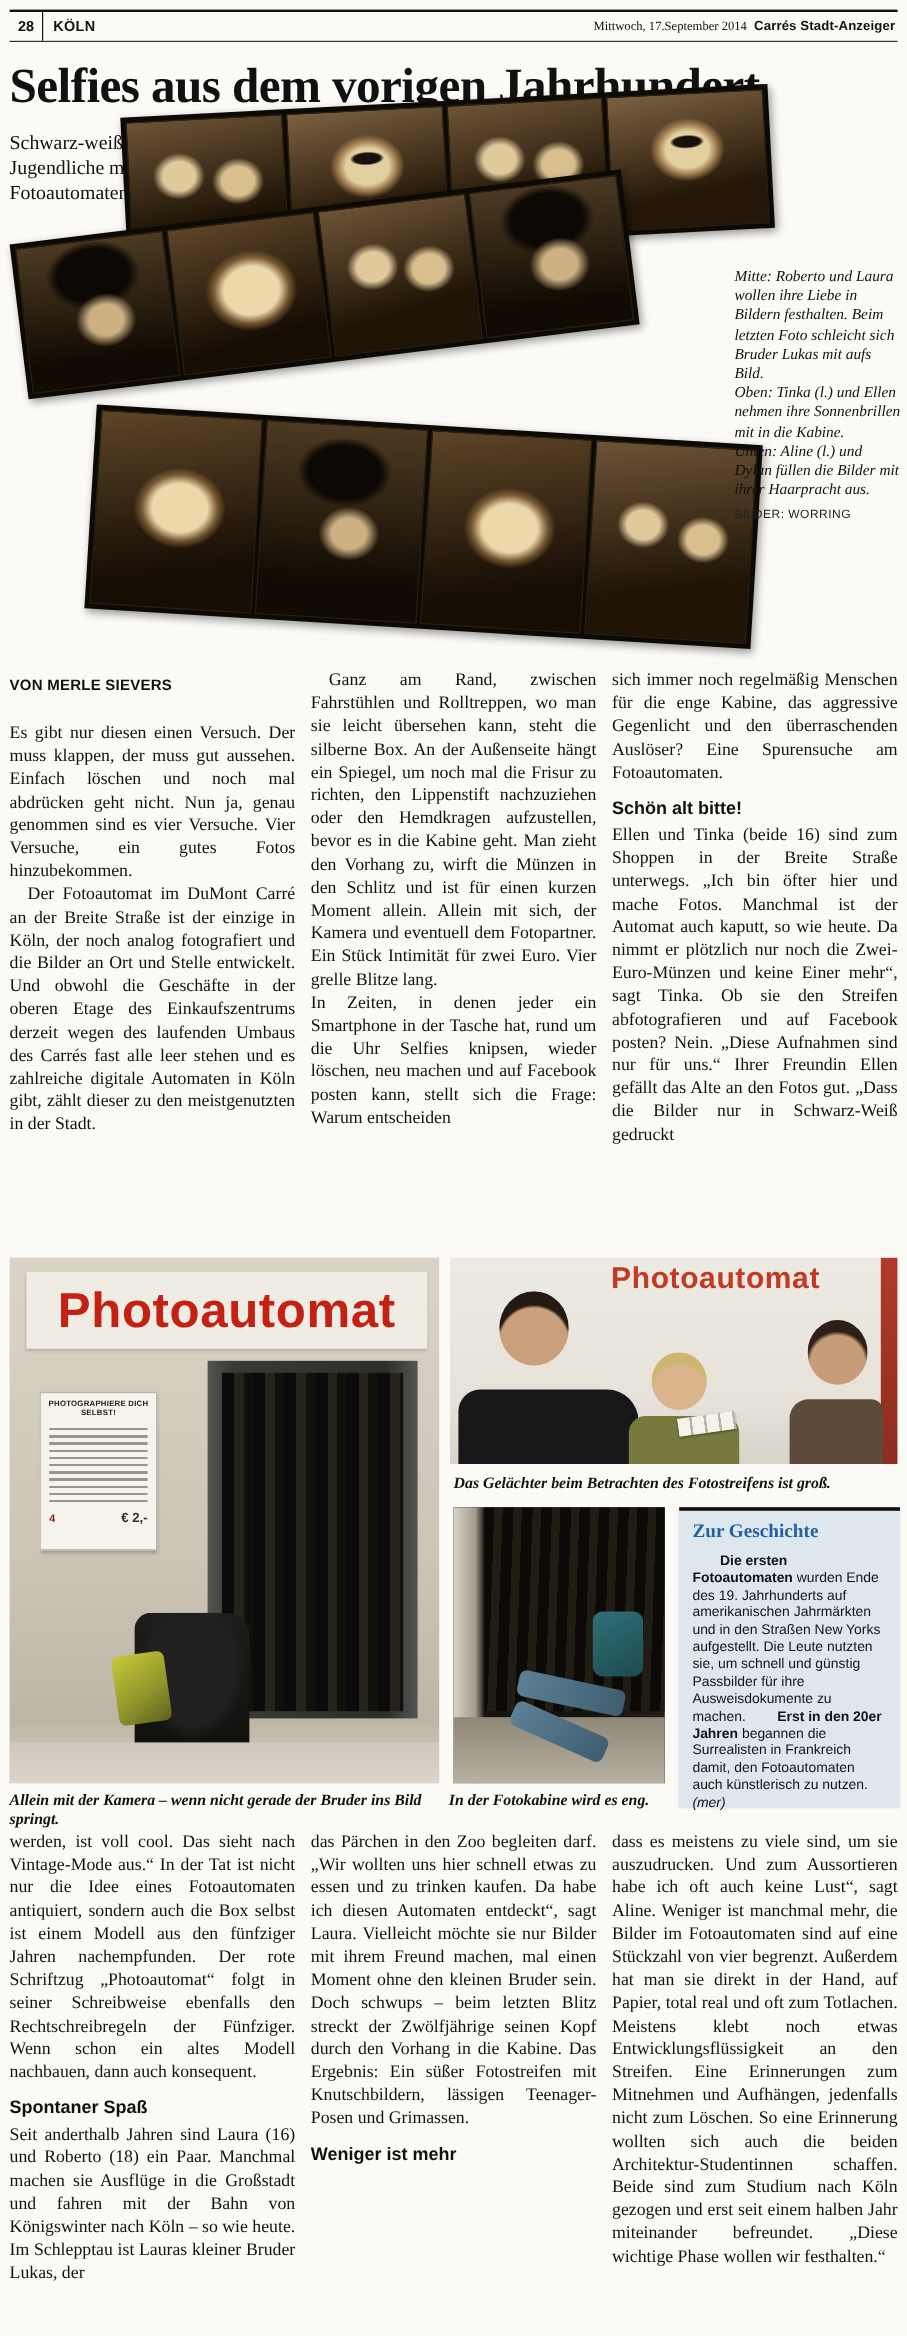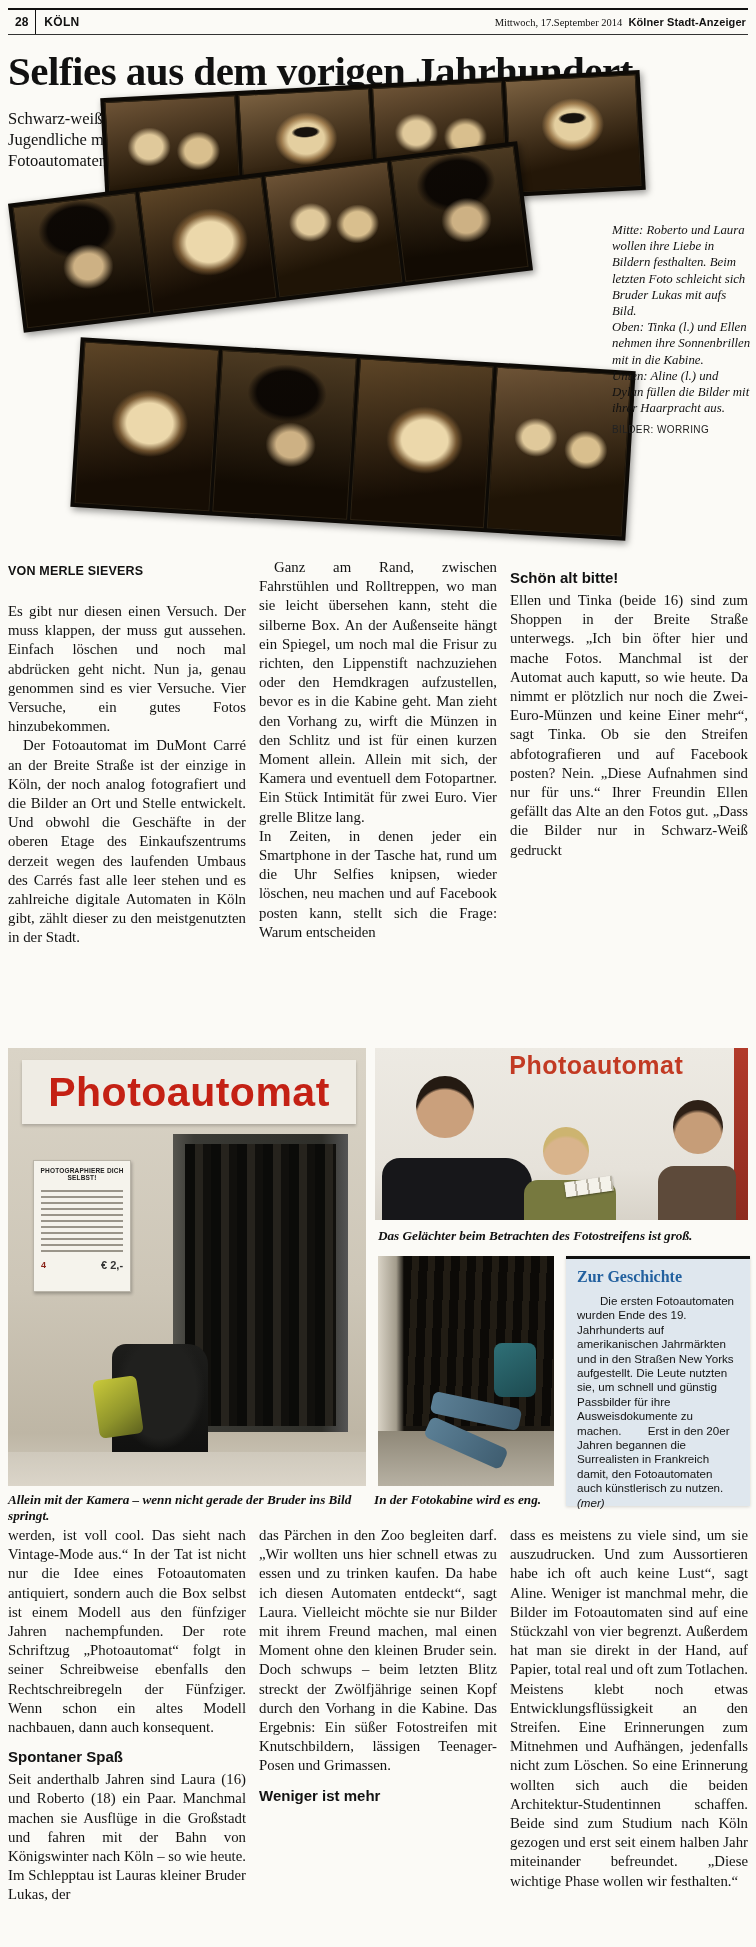--- a/index.html
+++ b/index.html
@@ -143,36 +143,36 @@
   .teal-bag{position:absolute;right:10%;top:38%;width:42px;height:54px;border-radius:8px;
             background:linear-gradient(150deg,#2f7077,#1d4a50);}
 
   
   .history{position:absolute;left:566px;top:1256px;width:184px;height:250px;
            background:#dfe7ee;border-top:3px solid #101010;box-sizing:border-box;
            padding:9px 11px;box-shadow:0 1px 3px rgba(0,0,0,.15);}
   .history h4{margin:0 0 8px;font-family:"Liberation Serif",serif;font-weight:bold;
               font-size:16px;color:#23619f;}
   .history p{margin:0;font-family:"Liberation Sans",sans-serif;font-size:11.6px;line-height:14.4px;color:#131313;}
-  .history b{font-weight:normal;padding-left:23px;}
+  .history b{font-weight:bold;padding-left:23px;}
   .history i{font-style:italic;}
 </style>
 </head>
 <body>
 
 <div class="page">
 
   <div class="masthead">
     <div class="mast-left">
       <span class="pagenum">28</span>
       <span class="section">KÖLN</span>
     </div>
     <div class="mast-right">
       <span class="date">Mittwoch, 17.September 2014</span>
-      <span class="paper">Kölner Stadt-Anzeiger</span>
+      <span class="paper">Carrés Stadt-Anzeiger</span>
     </div>
   </div>
 
   <h1 class="headline">Selfies aus dem vorigen Jahrhundert</h1>
   <p class="standfirst">Schwarz-weiß und analog – vor allem Jugendliche machen Spaßbilder im Fotoautomaten</p>
 
   <div class="strip strip1">
     <div class="cell v2"></div>
     <div class="cell v1"></div>
     <div class="cell v2"></div>
@@ -202,20 +202,21 @@
     <div class="col">
       <div class="byline">VON MERLE SIEVERS</div>
       <p class="p">Es gibt nur diesen einen Versuch. Der muss klappen, der muss gut aussehen. Einfach löschen und noch mal abdrücken geht nicht. Nun ja, genau genommen sind es vier Versuche. Vier Versuche, ein gutes Fotos hinzubekommen.</p>
       <p class="p indent">Der Fotoautomat im DuMont Carré an der Breite Straße ist der einzige in Köln, der noch analog fotografiert und die Bilder an Ort und Stelle entwickelt. Und obwohl die Geschäfte in der oberen Etage des Einkaufszentrums derzeit wegen des laufenden Umbaus des Carrés fast alle leer stehen und es zahlreiche digitale Automaten in Köln gibt, zählt dieser zu den meistgenutzten in der Stadt.</p>
     </div>
     <div class="col">
       <p class="p indent">Ganz am Rand, zwischen Fahrstühlen und Rolltreppen, wo man sie leicht übersehen kann, steht die silberne Box. An der Außenseite hängt ein Spiegel, um noch mal die Frisur zu richten, den Lippenstift nachzuziehen oder den Hemdkragen aufzustellen, bevor es in die Kabine geht. Man zieht den Vorhang zu, wirft die Münzen in den Schlitz und ist für einen kurzen Moment allein. Allein mit sich, der Kamera und eventuell dem Fotopartner. Ein Stück Intimität für zwei Euro. Vier grelle Blitze lang.</p>
       <p class="p">In Zeiten, in denen jeder ein Smartphone in der Tasche hat, rund um die Uhr Selfies knipsen, wieder löschen, neu machen und auf Facebook posten kann, stellt sich die Frage: Warum entscheiden</p>
     </div>
     <div class="col">
+      <p class="p">sich immer noch regelmäßig Menschen für die enge Kabine, das aggressive Gegenlicht und den überraschenden Auslöser? Eine Spurensuche am Fotoautomaten.</p>
       <h3 class="subhead">Schön alt bitte!</h3>
       <p class="p">Ellen und Tinka (beide 16) sind zum Shoppen in der Breite Straße unterwegs. „Ich bin öfter hier und mache Fotos. Manchmal ist der Automat auch kaputt, so wie heute. Da nimmt er plötzlich nur noch die Zwei-Euro-Münzen und keine Einer mehr“, sagt Tinka. Ob sie den Streifen abfotografieren und auf Facebook posten? Nein. „Diese Aufnahmen sind nur für uns.“ Ihrer Freundin Ellen gefällt das Alte an den Fotos gut. „Dass die Bilder nur in Schwarz-Weiß gedruckt</p>
     </div>
   </div>
 
   <div class="photo booth">
     <div class="booth-sign">
       <span class="booth-title">Photoautomat</span>
     </div>
     <div class="booth-box">

